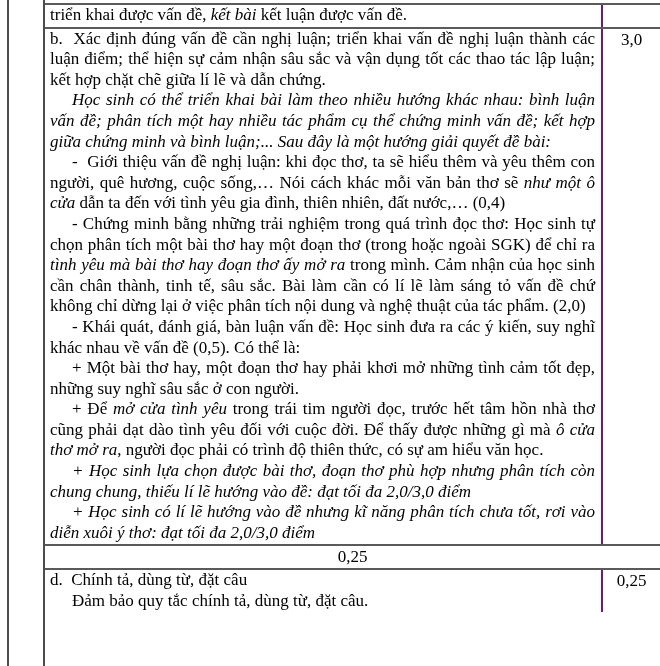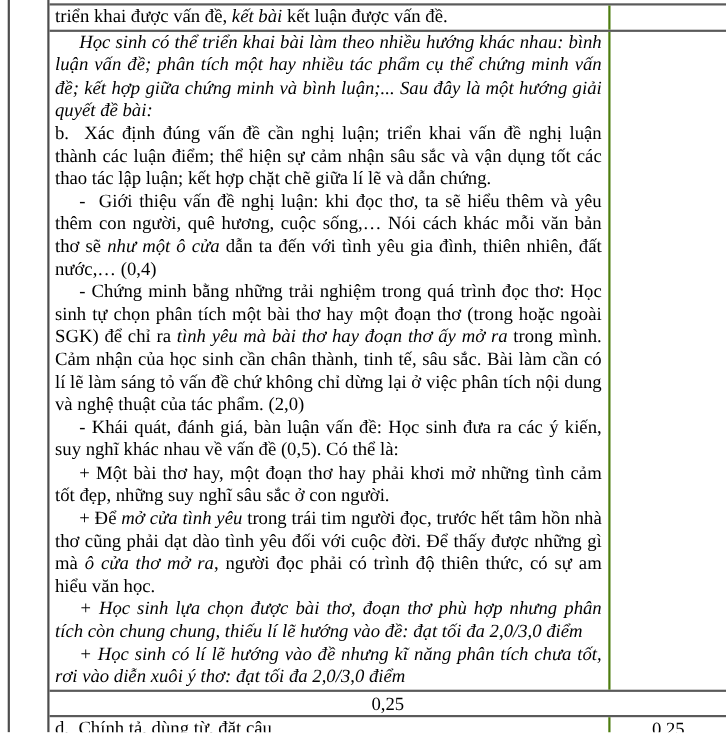--- a/index.html
+++ b/index.html
@@ -31,23 +31,23 @@
     position: absolute;
     left: 45px;
     top: 3px;
     right: 0;
   }
   .row {
     display: flex;
     border-top: 2px solid #5a5a5a;
   }
   .cell-main {
-    width: 510px;
+    width: 558px;
     box-sizing: border-box;
-    border-right: 2px solid #4d7c0f;
+    border-right: 2px solid #701a75;
     padding: 0 6px 1px 5px;
     text-align: justify;
   }
   .cell-score {
     flex: 1;
     text-align: center;
     font-size: 17px;
     line-height: 20.6px;
     padding-top: 1px;
   }
@@ -66,30 +66,31 @@
   <div class="left-col"></div>
   <div class="rows">
       <div class="row">
         <div class="cell-main">
           <p class="para"><span>triển khai được vấn đề, </span><i>kết bài</i><span> kết luận được vấn đề.</span></p>
         </div>
         <div class="cell-score"><span></span></div>
       </div>
       <div class="row">
         <div class="cell-main">
+          <p class="para"><span>b.&nbsp; Xác định đúng vấn đề cần nghị luận; triển khai vấn đề nghị luận thành các luận điểm; thể hiện sự cảm nhận sâu sắc và vận dụng tốt các thao tác lập luận; kết hợp chặt chẽ giữa lí lẽ và dẫn chứng.</span></p>
           <p class="para indent"><i>Học sinh có thể triển khai bài làm theo nhiều hướng khác nhau: bình luận vấn đề; phân tích một hay nhiều tác phẩm cụ thể chứng minh vấn đề; kết hợp giữa chứng minh và bình luận;... Sau đây là một hướng giải quyết đề bài:</i></p>
-          <p class="para"><span>b.&nbsp; Xác định đúng vấn đề cần nghị luận; triển khai vấn đề nghị luận thành các luận điểm; thể hiện sự cảm nhận sâu sắc và vận dụng tốt các thao tác lập luận; kết hợp chặt chẽ giữa lí lẽ và dẫn chứng.</span></p>
           <p class="para indent"><span>-&nbsp; Giới thiệu vấn đề nghị luận: khi đọc thơ, ta sẽ hiểu thêm và yêu thêm con người, quê hương, cuộc sống,… Nói cách khác mỗi văn bản thơ sẽ </span><i>như một ô cửa</i><span> dẫn ta đến với tình yêu gia đình, thiên nhiên, đất nước,… (0,4)</span></p>
           <p class="para indent"><span>- Chứng minh bằng những trải nghiệm trong quá trình đọc thơ: Học sinh tự chọn phân tích một bài thơ hay một đoạn thơ (trong hoặc ngoài SGK) để chỉ ra </span><i>tình yêu mà bài thơ hay đoạn thơ ấy mở ra</i><span> trong mình. Cảm nhận của học sinh cần chân thành, tinh tế, sâu sắc. Bài làm cần có lí lẽ làm sáng tỏ vấn đề chứ không chỉ dừng lại ở việc phân tích nội dung và nghệ thuật của tác phẩm. (2,0)</span></p>
           <p class="para indent"><span>- Khái quát, đánh giá, bàn luận vấn đề: Học sinh đưa ra các ý kiến, suy nghĩ khác nhau về vấn đề (0,5). Có thể là:</span></p>
           <p class="para indent"><span>+ Một bài thơ hay, một đoạn thơ hay phải khơi mở những tình cảm tốt đẹp, những suy nghĩ sâu sắc ở con người.</span></p>
           <p class="para indent"><span>+ Để </span><i>mở cửa tình yêu</i><span> trong trái tim người đọc, trước hết tâm hồn nhà thơ cũng phải dạt dào tình yêu đối với cuộc đời. Để thấy được những gì mà </span><i>ô cửa thơ mở ra</i><span>, người đọc phải có trình độ thiên thức, có sự am hiểu văn học.</span></p>
           <p class="para indent"><i>+ Học sinh lựa chọn được bài thơ, đoạn thơ phù hợp nhưng phân tích còn chung chung, thiếu lí lẽ hướng vào đề: đạt tối đa 2,0/3,0 điểm</i></p>
           <p class="para indent"><i>+ Học sinh có lí lẽ hướng vào đề nhưng kĩ năng phân tích chưa tốt, rơi vào diễn xuôi ý thơ: đạt tối đa 2,0/3,0 điểm</i></p>
         </div>
+        <div class="cell-score"><span>3,0</span></div>
       </div>
       <div class="row">
         <div class="cell-score"><span>0,25</span></div>
       </div>
       <div class="row">
         <div class="cell-main">
           <p class="para"><span>d.&nbsp; Chính tả, dùng từ, đặt câu</span></p>
           <p class="para indent"><span>Đảm bảo quy tắc chính tả, dùng từ, đặt câu.</span></p>
         </div>
         <div class="cell-score"><span>0,25</span></div>

